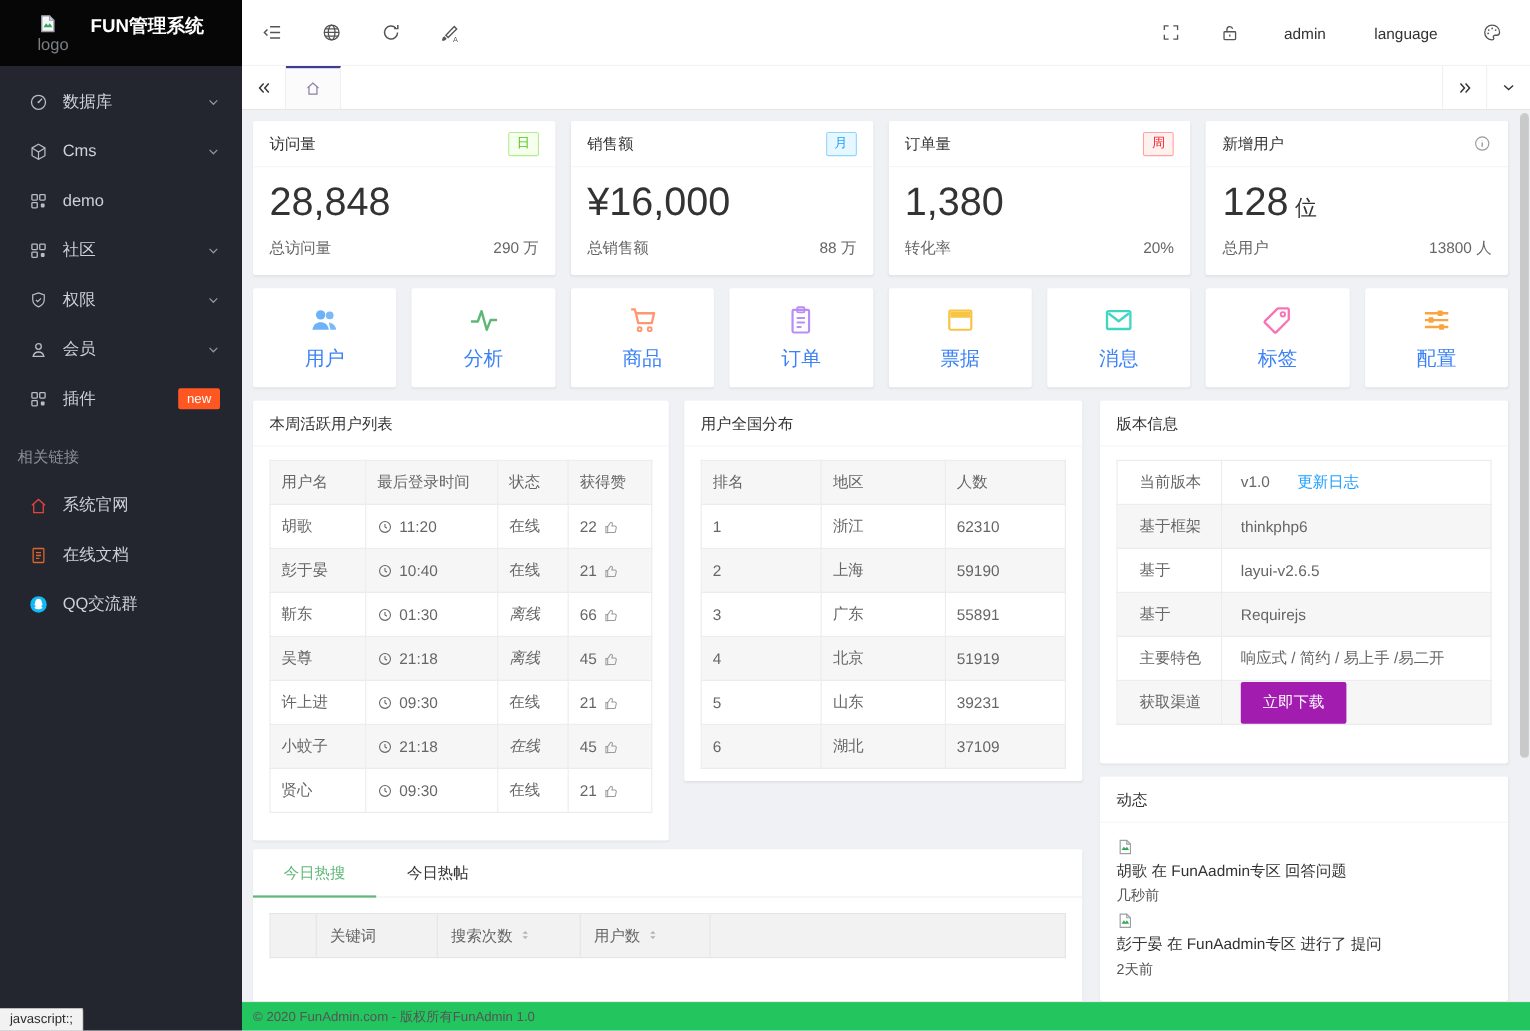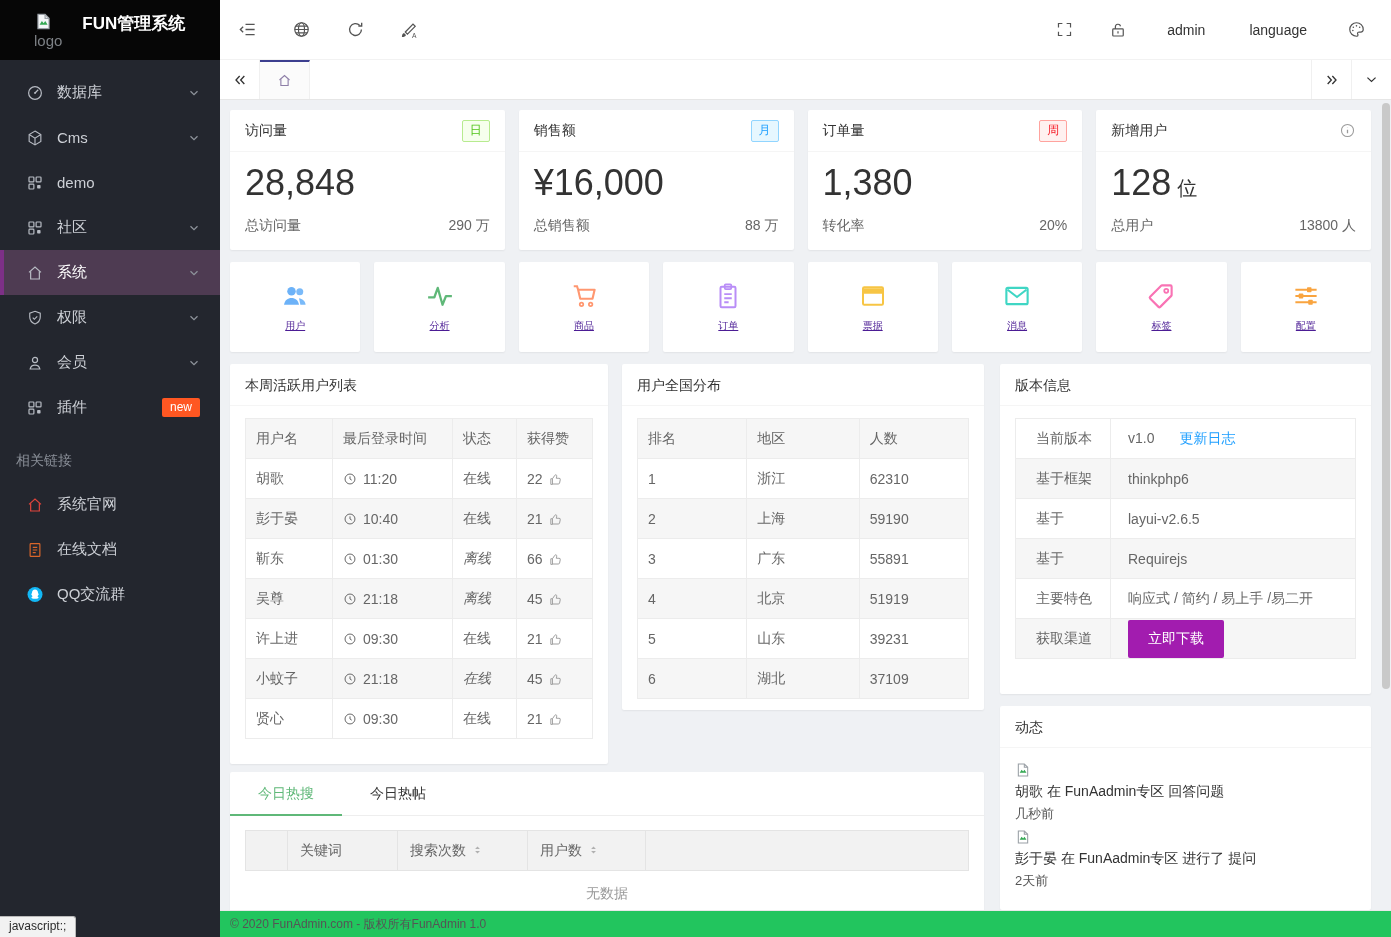--- a/index.html
+++ b/index.html
@@ -56,21 +56,21 @@
   .badge.month { color:#1e9fff; border-color:#91d5ff; background:#e6f7ff; }
   .badge.week { color:#f5222d; border-color:#ffa39e; background:#fff1f0; }
   .info-ic { color:#9b9b9b; }
   .stat-value { padding:10px 15px 0; font-size:36px; color:#333; }
   .stat-value .unit { font-size:20px; margin-left:6px; }
   .stat-foot { display:flex; justify-content:space-between; padding:0 15px; margin-top:13px; font-size:14px; color:#666; }
 
   
   .shortcuts { display:flex; gap:14px; margin-bottom:12px; }
   .shortcut { flex:1; height:90px; background:#fff; border-radius:2px; box-shadow:0 1px 2px rgba(0,0,0,.06); display:flex; flex-direction:column; align-items:center; justify-content:center; cursor:pointer; }
-  .shortcut .sc-label { margin-top:8px; font-size:10px; color:#4c1d95;text-decoration:underline; }
+  .shortcut .sc-label { margin-top:8px; font-size:18px; color:#3b82f6; }
   .c-blue{color:#6cb2f8}.c-green{color:#5fb878}.c-salmon{color:#ff9770}.c-purple{color:#b98df7}
   .c-yellow{color:#f7c544}.c-teal{color:#3fd6c4}.c-pink{color:#f973b4}.c-orange{color:#f9a43f}
 
   
   .panels-row { display:flex; gap:16px; align-items:flex-start; }
   .col-left { width:754px; flex:none; }
   .col-right { flex:1; min-width:0; }
   .top-panels { display:flex; gap:14px; align-items:flex-start; }
   .panel-head { height:42px; line-height:42px; padding:0 15px; border-bottom:1px solid #f5f5f5; font-size:14px; color:#333; }
   .panel-body { padding:12px 15px; }
@@ -170,30 +170,20 @@
       <span>demo</span>
     </div>
     <div class="menu-item">
       <svg class="mi-icon" width="18" height="18" viewBox="0 0 24 24">
           <rect x="4" y="4" width="6.5" height="6.5" rx="1" fill="none" stroke="currentColor" stroke-width="1.6"></rect>
           <rect x="4" y="13.5" width="6.5" height="6.5" rx="1" fill="none" stroke="currentColor" stroke-width="1.6"></rect>
           <rect x="13.5" y="4" width="6.5" height="6.5" rx="1" fill="none" stroke="currentColor" stroke-width="1.6"></rect>
           <rect x="14.8" y="14.8" width="4.6" height="4.6" rx="1" fill="currentColor"></rect>
         </svg>
       <span>社区</span>
-      <svg class="chev" width="12" height="12" viewBox="0 0 24 24">
-          <path d="M5 8.5l7 7 7-7" fill="none" stroke="currentColor" stroke-width="2.4"></path>
-        </svg>
-    </div>
-    <div class="menu-item active">
-      <svg class="mi-icon" width="18" height="18" viewBox="0 0 24 24">
-          <path d="M4 11.2L12 4l8 7.2" fill="none" stroke="currentColor" stroke-width="1.6"></path>
-          <path d="M6.2 9.8V20h11.6V9.8" fill="none" stroke="currentColor" stroke-width="1.6"></path>
-        </svg>
-      <span>系统</span>
       <svg class="chev" width="12" height="12" viewBox="0 0 24 24">
           <path d="M5 8.5l7 7 7-7" fill="none" stroke="currentColor" stroke-width="2.4"></path>
         </svg>
     </div>
     <div class="menu-item">
       <svg class="mi-icon" width="18" height="18" viewBox="0 0 24 24">
           <path d="M12 3l7 2.6v5.2c0 4.6-3 7.7-7 9.2-4-1.5-7-4.6-7-9.2V5.6z" fill="none" stroke="currentColor" stroke-width="1.5"></path>
           <path d="M9 11.6l2.1 2.1 3.9-4" fill="none" stroke="currentColor" stroke-width="1.5"></path>
         </svg>
       <span>权限</span>
@@ -608,21 +598,20 @@
                         <path d="M4.5 9.5L8 13.2l3.5-3.7z" fill="currentColor"></path>
                       </svg></th>
                   <th class="k3"><span>用户数</span><svg class="sort-ic" width="11" height="14" viewBox="0 0 16 16">
                         <path d="M4.5 6.5L8 2.8l3.5 3.7z" fill="currentColor"></path>
                         <path d="M4.5 9.5L8 13.2l3.5-3.7z" fill="currentColor"></path>
                       </svg></th>
                   <th></th>
                 </tr>
               </thead>
             </table>
-            <div class="no-data">无数据</div>
           </div>
         </div>
       </div>
 
       <div class="col-right">
         <div class="panel panel-version">
           <div class="panel-head">版本信息</div>
           <div class="panel-body">
             <table class="vt">
               <tbody>

